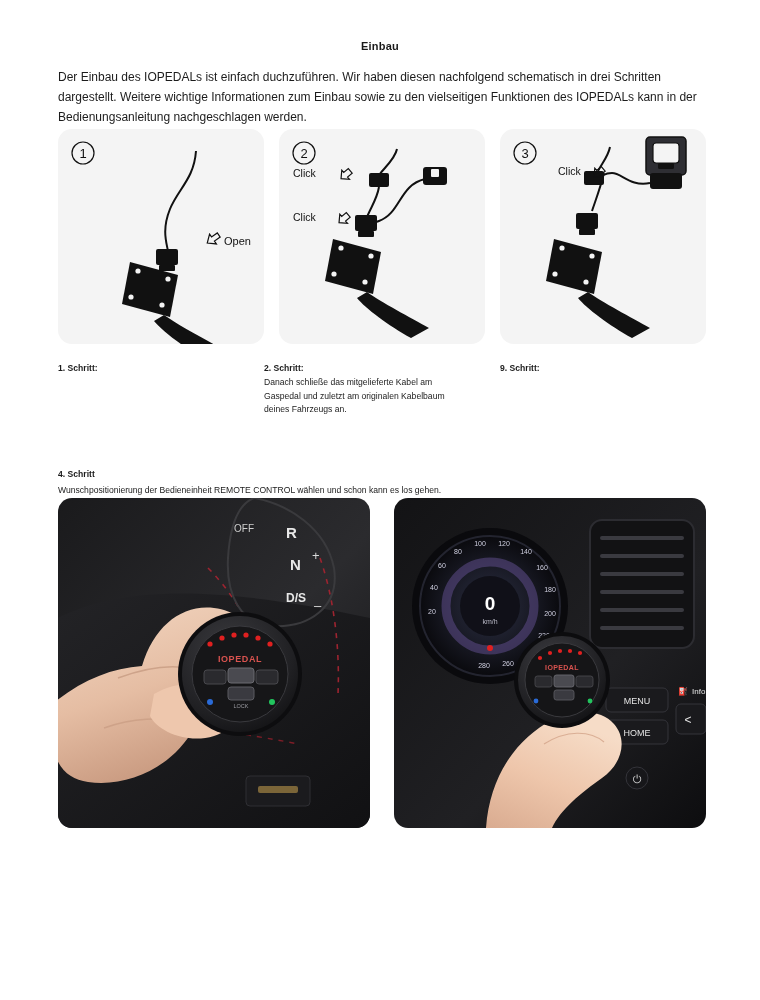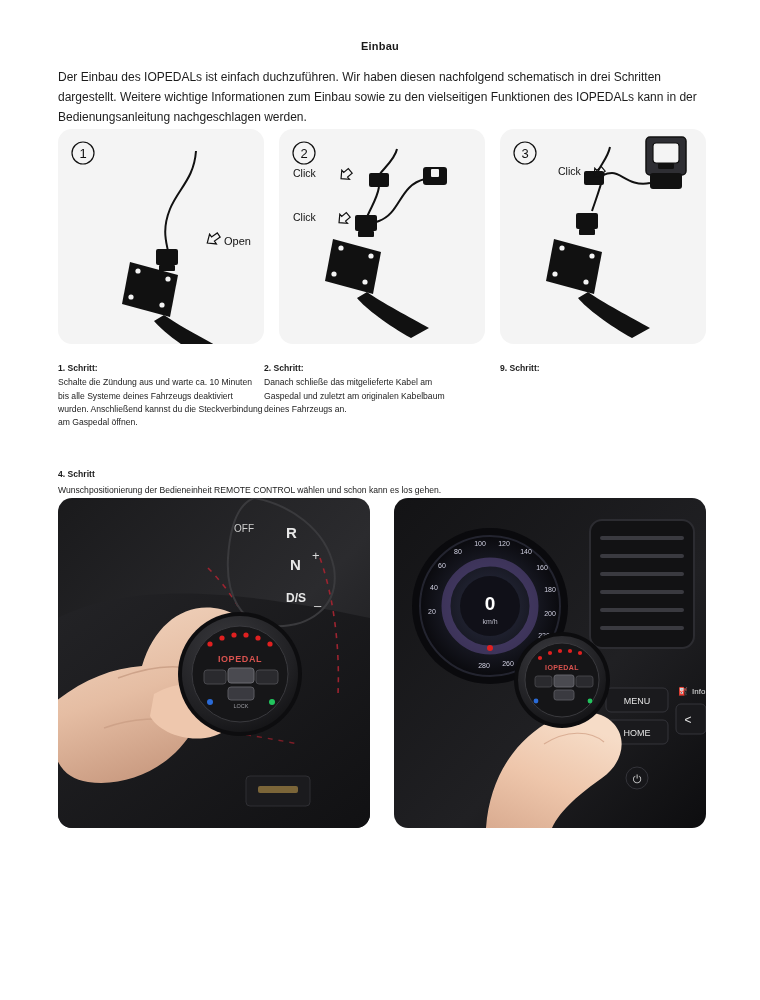--- a/index.html
+++ b/index.html
@@ -220,21 +220,20 @@
         <circle cx="92" cy="127" r="2.6" fill="#f4f4f4"></circle>
         <circle cx="55" cy="145" r="2.6" fill="#f4f4f4"></circle>
         <circle cx="86" cy="153" r="2.6" fill="#f4f4f4"></circle>
       </svg>
     </div>
   </div>
 
   <div class="steps">
     <div class="step s1">
       <span class="step-head">1. Schritt:</span>
-      <span>Schalte die Zündung aus und warte ca. 10 Minuten bis alle Systeme deines Fahrzeugs deaktiviert wurden. Anschließend kannst du die Steckverbindung am Gaspedal öffnen.</span>
     </div>
     <div class="step s2">
       <span class="step-head">2. Schritt:</span>
       <span>Danach schließe das mitgelieferte Kabel am Gaspedal und zuletzt am originalen Kabelbaum deines Fahrzeugs an.</span>
     </div>
     <div class="step s3">
       <span class="step-head">9. Schritt:</span>
     </div>
   </div>
 

